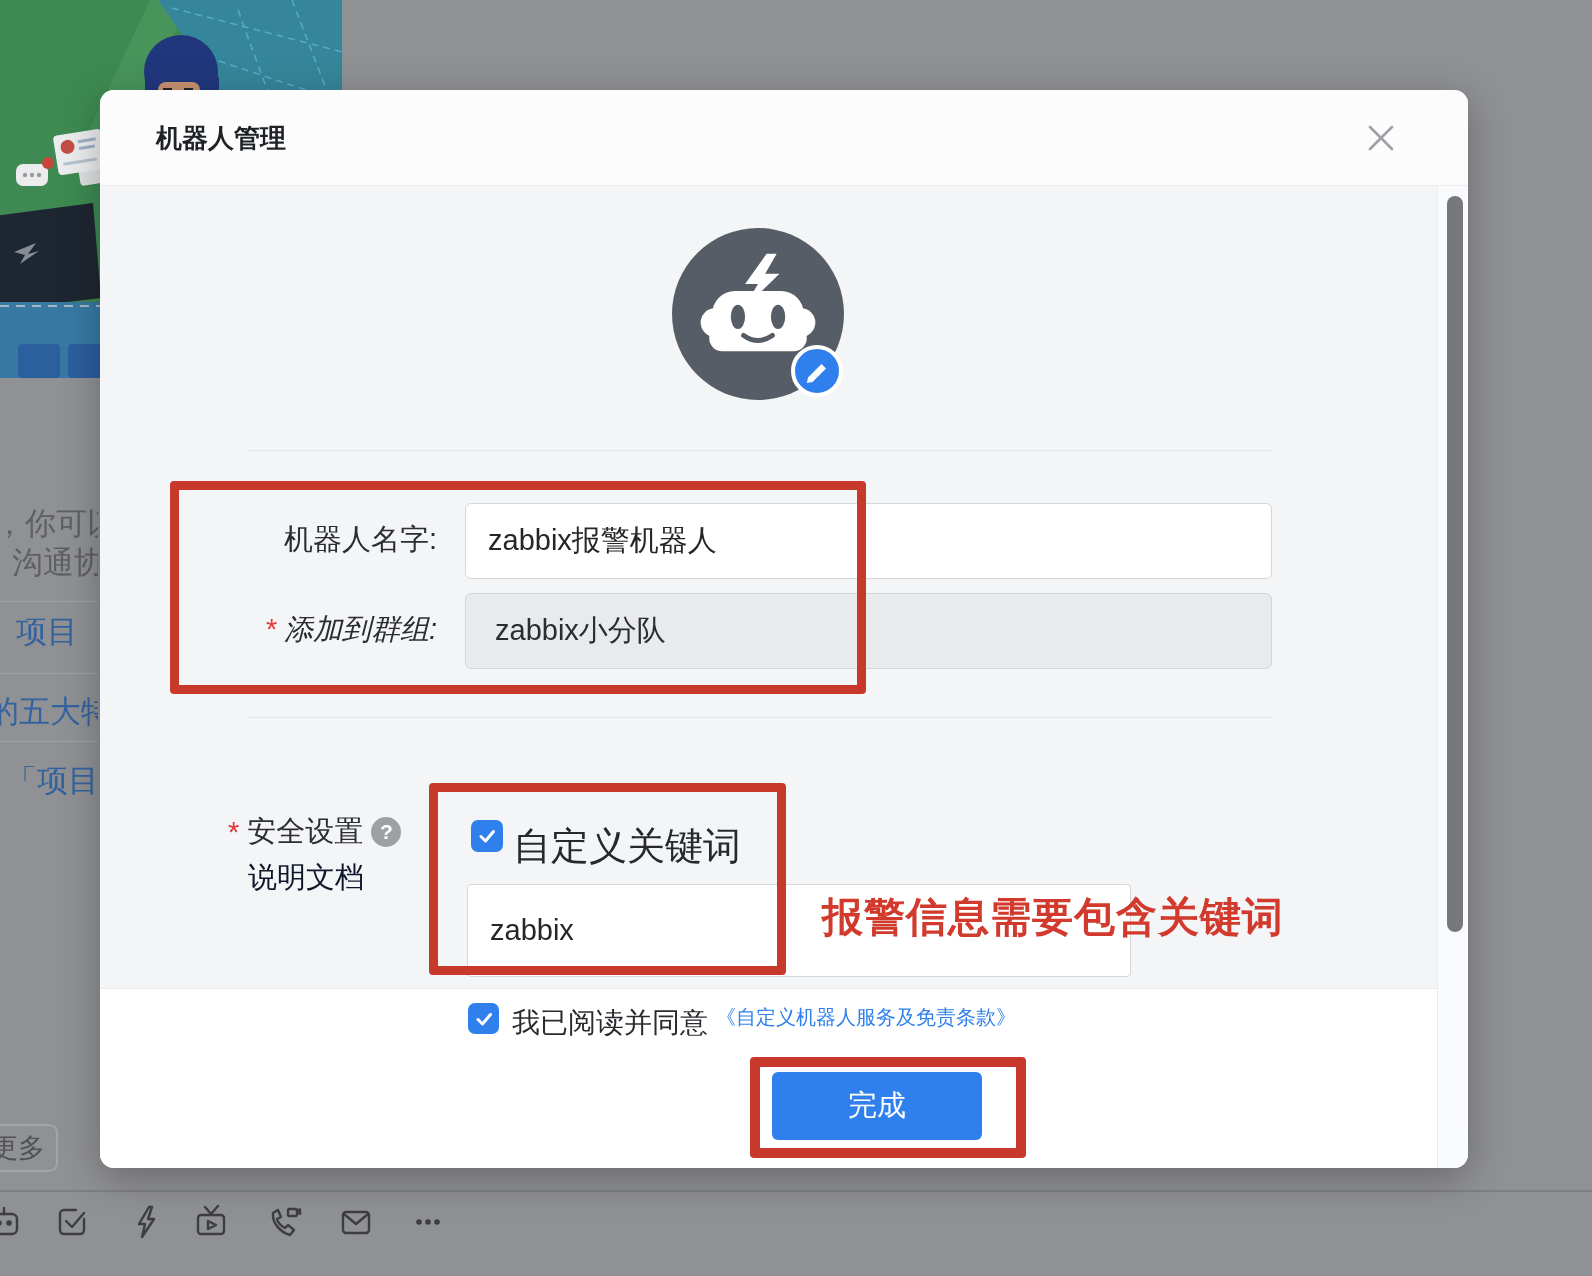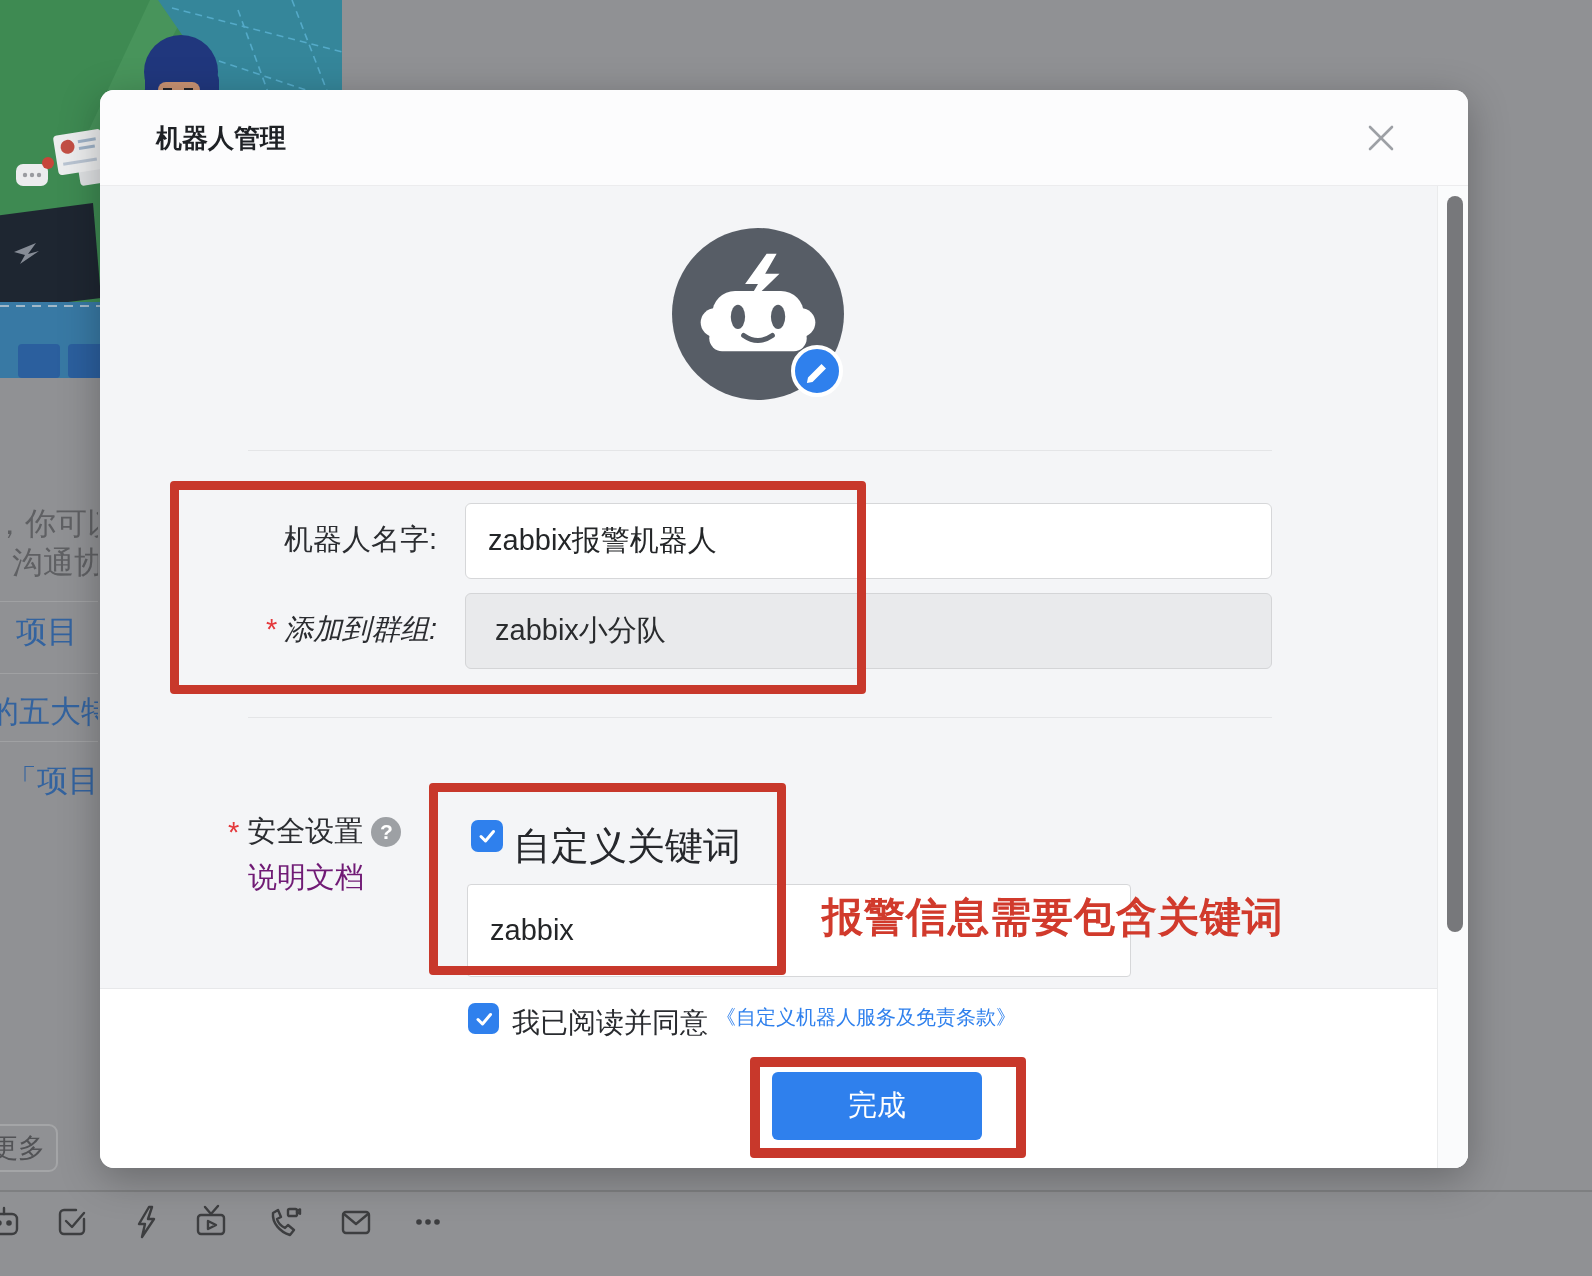--- a/index.html
+++ b/index.html
@@ -52,21 +52,21 @@
     box-sizing:border-box;border:1.5px solid #d6d7d9;border-radius:6px;background:#fff;
     font-size:29px;color:#242628;padding:0 22px;outline:none;
     font-family:"Liberation Sans","DejaVu Sans",sans-serif;
   }
   .txt-input.disabled{background:#e9eaec;border-color:#d4d5d7;color:#2a2c2e;}
 
   .help-circle{
     width:30px;height:30px;border-radius:50%;background:#9da0a4;color:#fff;
     font-size:21px;font-weight:700;display:flex;align-items:center;justify-content:center;
   }
-  .doc-link{font-size:29px;color:#701a75;cursor:pointer;}
+  .doc-link{font-size:29px;color:#0f172a;cursor:pointer;}
 
   .checkbox{
     width:32px;height:32px;border-radius:7px;background:#2f80ed;cursor:pointer;
     display:flex;align-items:center;justify-content:center;box-sizing:border-box;
   }
   .checkbox svg{width:22px;height:22px;display:block;}
   .cb-label{font-size:38px;color:#26282c;white-space:nowrap;}
 
   .red-hint{
     font-size:41px;font-weight:700;color:#d13a2c;white-space:nowrap;letter-spacing:1px;

